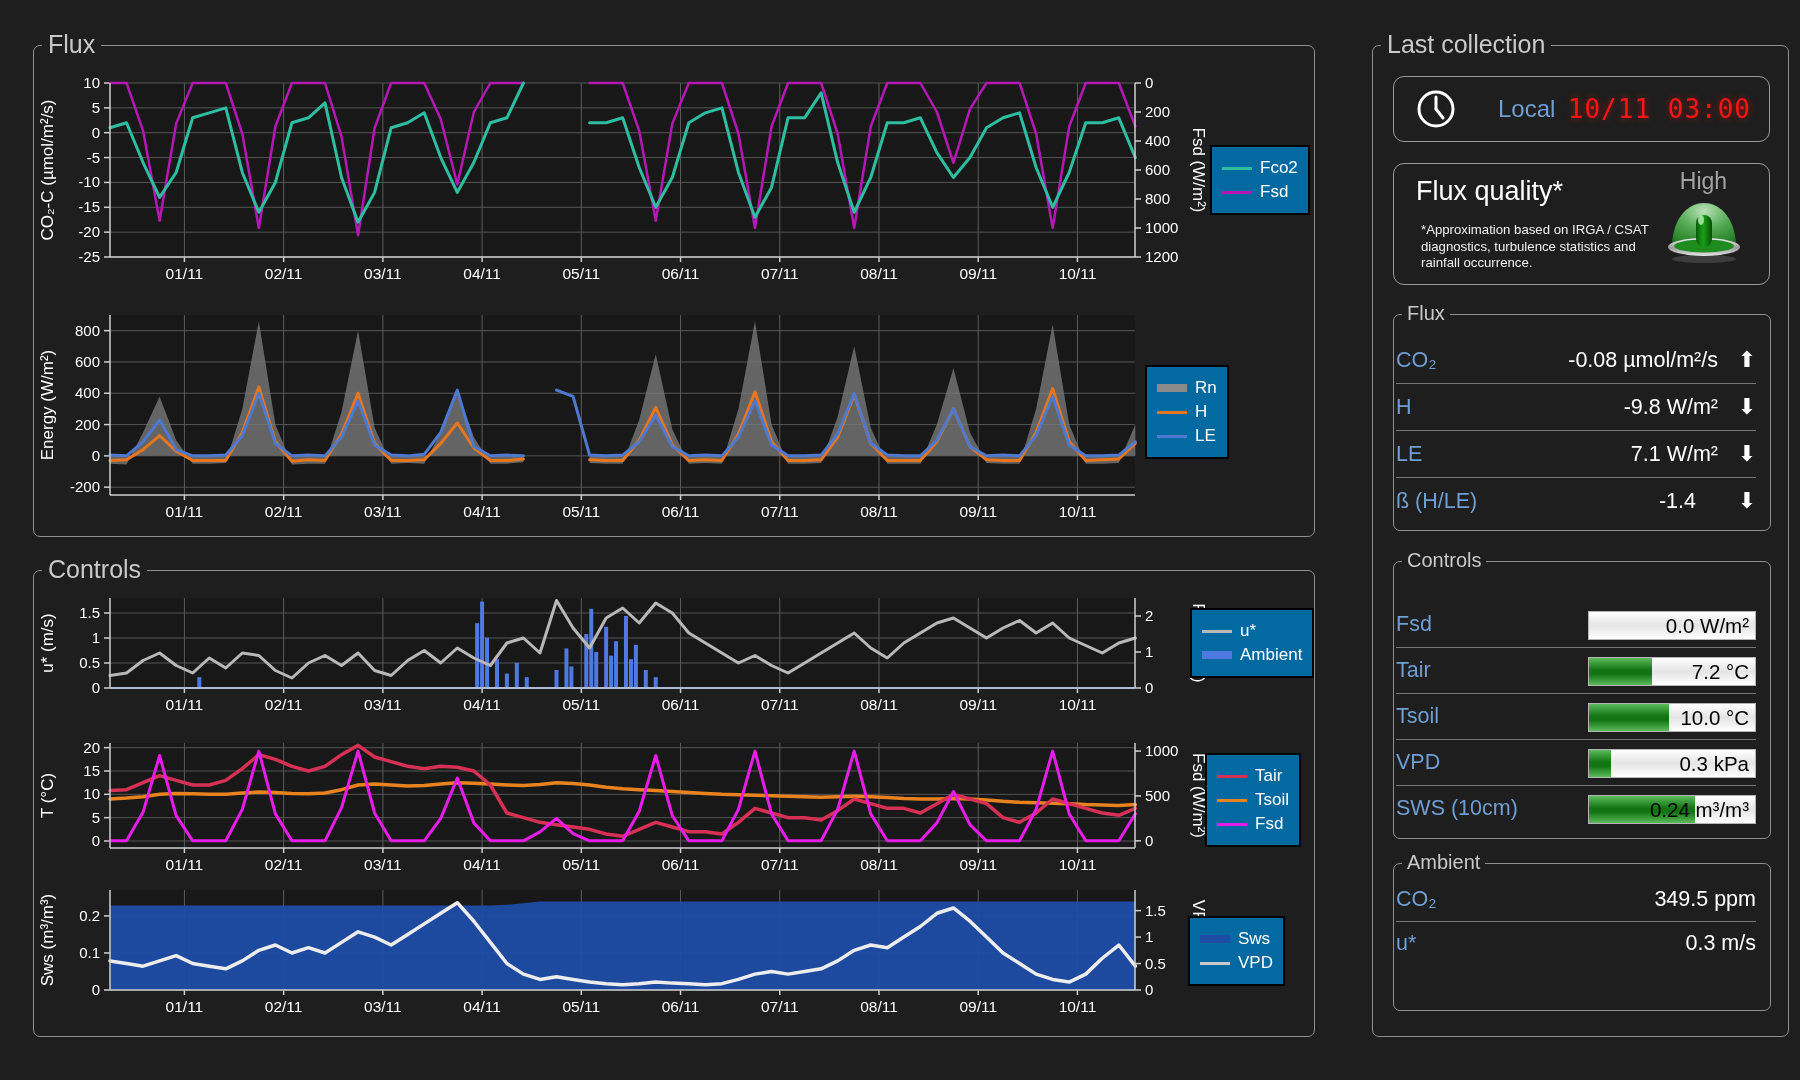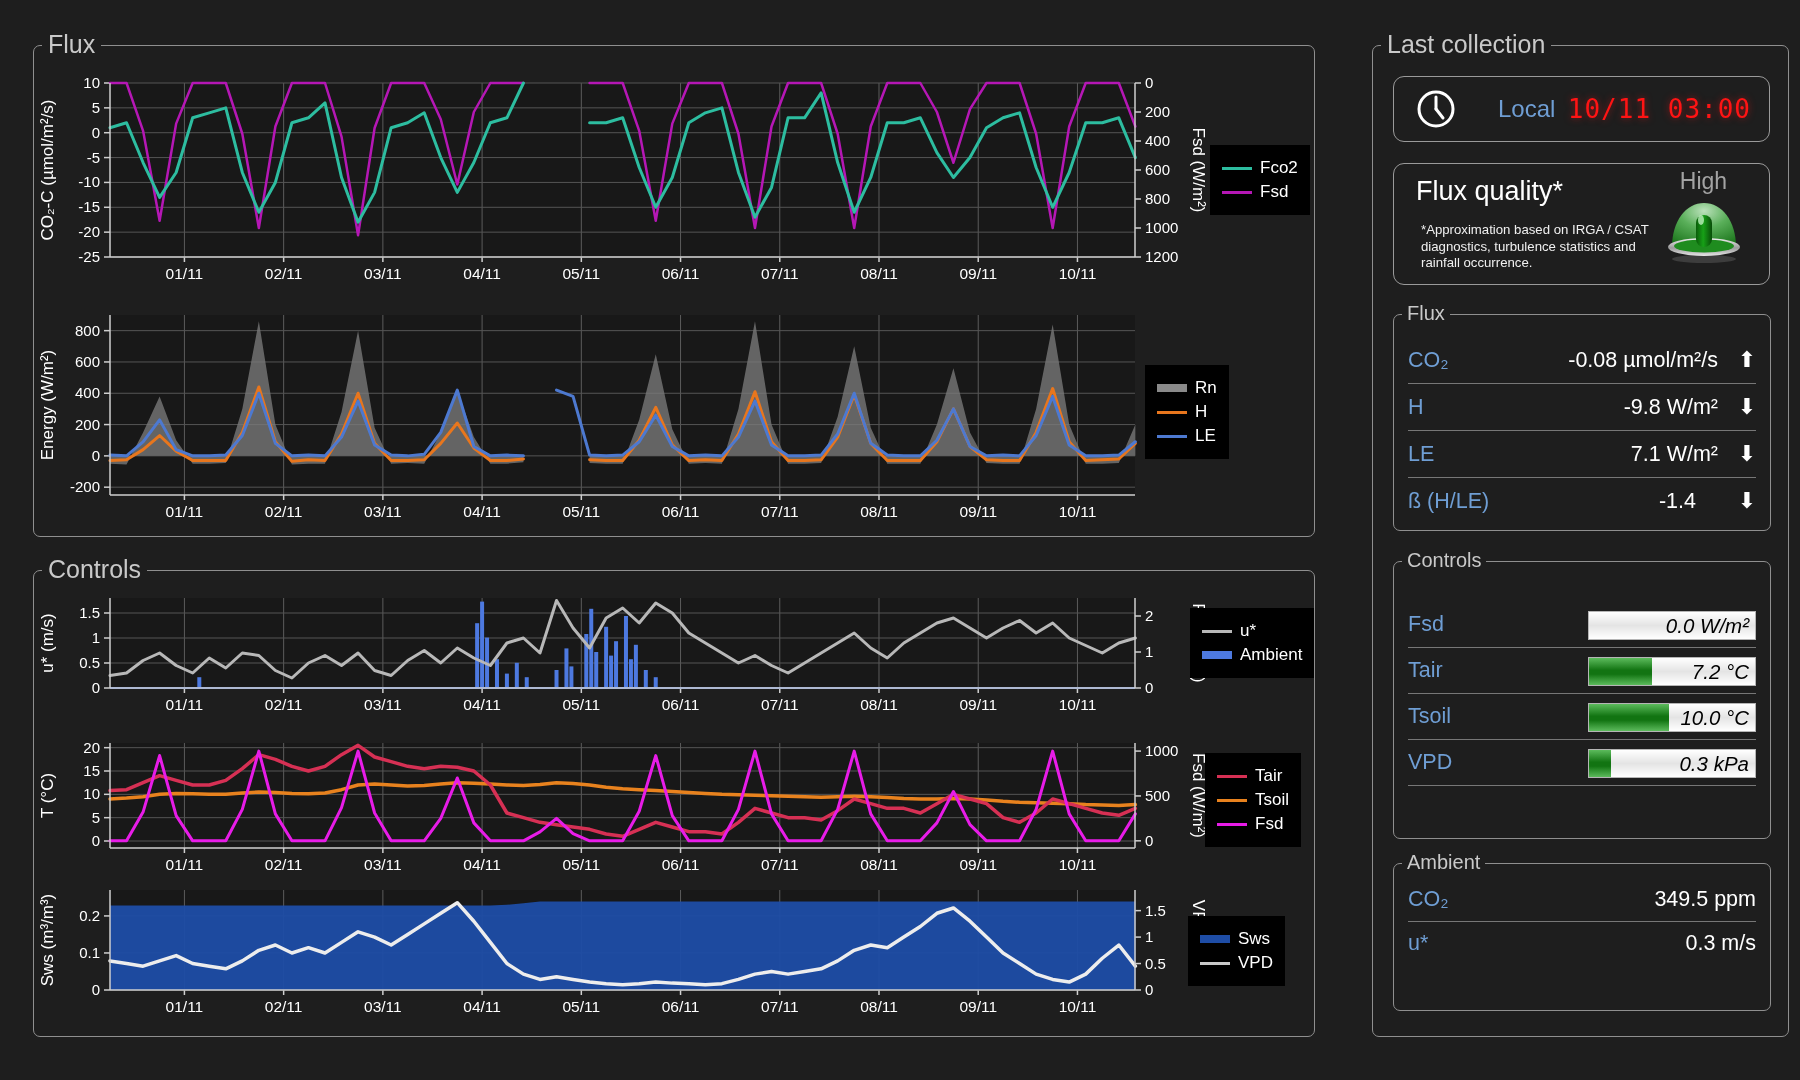--- a/index.html
+++ b/index.html
@@ -3,52 +3,52 @@
 <meta charset="utf-8">
 <style>
   html,body{margin:0;padding:0;background:#1e1e1e;}
   body{width:1800px;height:1080px;position:relative;overflow:hidden;
        font-family:"Liberation Sans","DejaVu Sans",sans-serif;color:#fff;}
   .panel{position:absolute;border:1px solid #8f8f8f;border-radius:7px;}
   .panel-title{position:absolute;top:-16px;left:8px;background:#1e1e1e;padding:0 6px;
                color:#c9c9c9;font-size:25px;}
   .chart{position:absolute;}
   .chart svg{position:absolute;left:0;top:0;}
-  .legendbox{position:absolute;background:#000000;border:2px solid #000;padding:7px 10px;}
+  .legendbox{position:absolute;background:#0369a1;border:2px solid #000;padding:7px 10px;}
   .legend-row{display:flex;align-items:center;margin:4px 0;}
   .legend-swatch{width:30px;margin-right:8px;flex:0 0 30px;}
   .legend-label{color:#fff;font-size:17px;white-space:nowrap;}
   
   .roundbox{position:absolute;border:1px solid #9a9a9a;border-radius:11px;}
   .clockbox{display:flex;align-items:center;}
   .local-label{color:#6f9ed4;font-size:24px;margin-left:40px;text-align:center;}
   .time-display{margin-left:auto;margin-right:18px;color:#ff1414;
       font-family:"DejaVu Sans Mono","Liberation Mono",monospace;
       font-size:26px;letter-spacing:1px;text-shadow:0 0 7px rgba(255,20,20,.5);}
   .qual-title{position:absolute;left:22px;top:12px;font-size:27px;color:#fff;}
   .qual-note{position:absolute;left:27px;top:58px;font-size:13.2px;line-height:16.5px;
              color:#f0f0f0;white-space:pre-line;}
   .high-wrap{position:absolute;left:252px;top:4px;width:115px;text-align:center;}
   .high-label{font-size:23px;color:#a3a3a3;}
   .fieldset{position:absolute;border:1px solid #8f8f8f;border-radius:7px;}
   .fs-title{position:absolute;top:-13px;left:8px;background:#1e1e1e;padding:0 5px;
             color:#c9c9c9;font-size:20px;}
-  .rows{position:absolute;left:14px;right:14px;}
+  .rows{position:absolute;left:2px;right:14px;}
   .mrow{position:relative;display:flex;align-items:center;}
   .mrow.sep{border-bottom:1px solid #777;}
   .mlabel{color:#6f9ed4;font-size:21.5px;}
   .mvalue{margin-left:auto;font-size:21.5px;color:#fff;white-space:nowrap;}
   .marrow{width:38px;text-align:right;font-size:22px;color:#fff;}
   .pbar{position:absolute;right:0;top:50%;margin-top:-14px;width:166px;height:27px;
         background:linear-gradient(#fff,#e4e4e4 50%,#fff);border:1px solid #b5b5b5;
         overflow:hidden;}
   .pfill{position:absolute;left:0;top:0;bottom:0;
         background:linear-gradient(#5cbb5c,#127412 45%,#127412 60%,#5cbb5c);}
   .pval{position:absolute;right:6px;top:0;bottom:0;line-height:27px;color:#000;
-        font-size:20.5px;white-space:nowrap;font-style:italic;}
+        font-size:20.5px;white-space:nowrap;}
 </style>
 </head>
 <body>
 
 <div class="panel" id="panel-flux" style="left:33px;top:45px;width:1280px;height:490px;">
   <span class="panel-title">Flux</span>
 </div>
 <div class="panel" id="panel-controls" style="left:33px;top:570px;width:1280px;height:465px;">
   <span class="panel-title">Controls</span>
 </div>
@@ -149,20 +149,27 @@
           <div class="pbar">
             <div class="pfill" style="width: 48%;"></div>
             <span class="pval">10.0 °C</span>
           </div>
         </div>
         <div class="mrow sep" style="height: 45px;">
           <span class="mlabel">VPD</span>
           <div class="pbar">
             <div class="pfill" style="width: 13%;"></div>
             <span class="pval">0.3 kPa</span>
+          </div>
+        </div>
+        <div class="mrow" style="height: 45px;">
+          <span class="mlabel">SWS (10cm)</span>
+          <div class="pbar">
+            <div class="pfill" style="width: 64%;"></div>
+            <span class="pval">0.24 m³/m³</span>
           </div>
         </div>
       </div>
   </div>
 
   <div class="fieldset" style="left:20px;top:817px;width:376px;height:146px;">
     <span class="fs-title">Ambient</span>
     <div class="rows" id="ambient-rows" style="top:14px;">
         <div class="mrow sep" style="height: 43px;">
           <span class="mlabel">CO₂</span>

